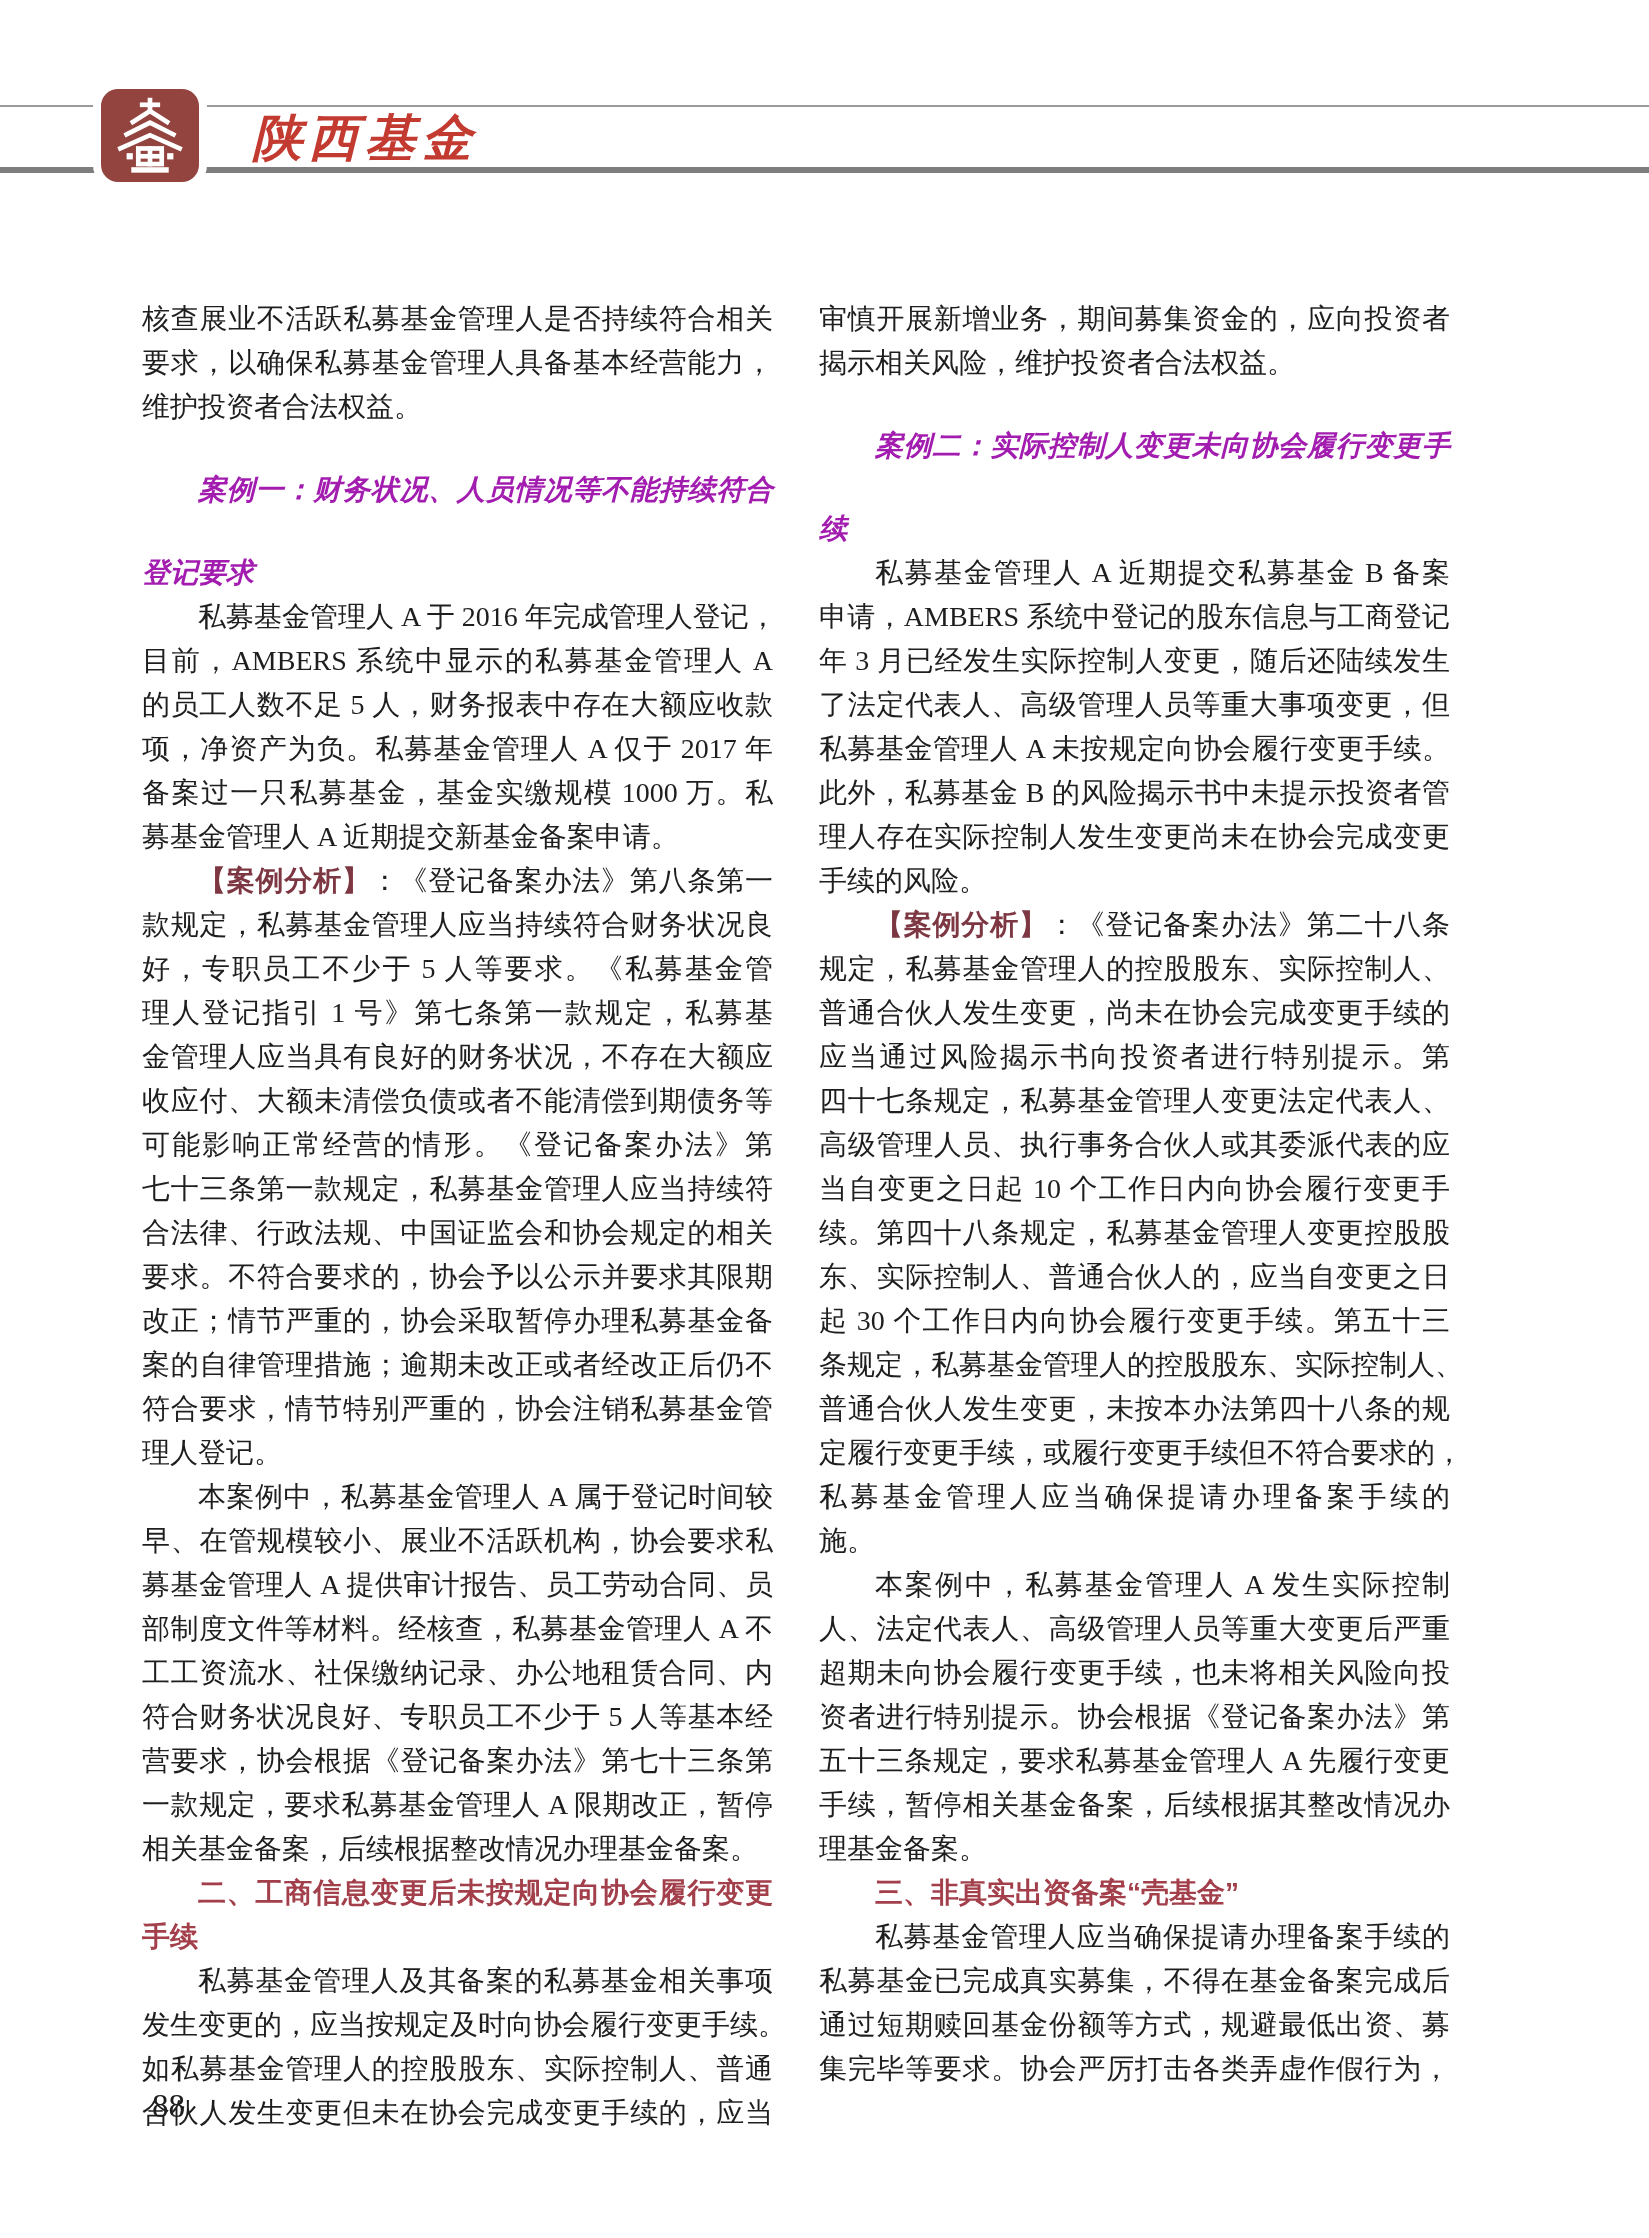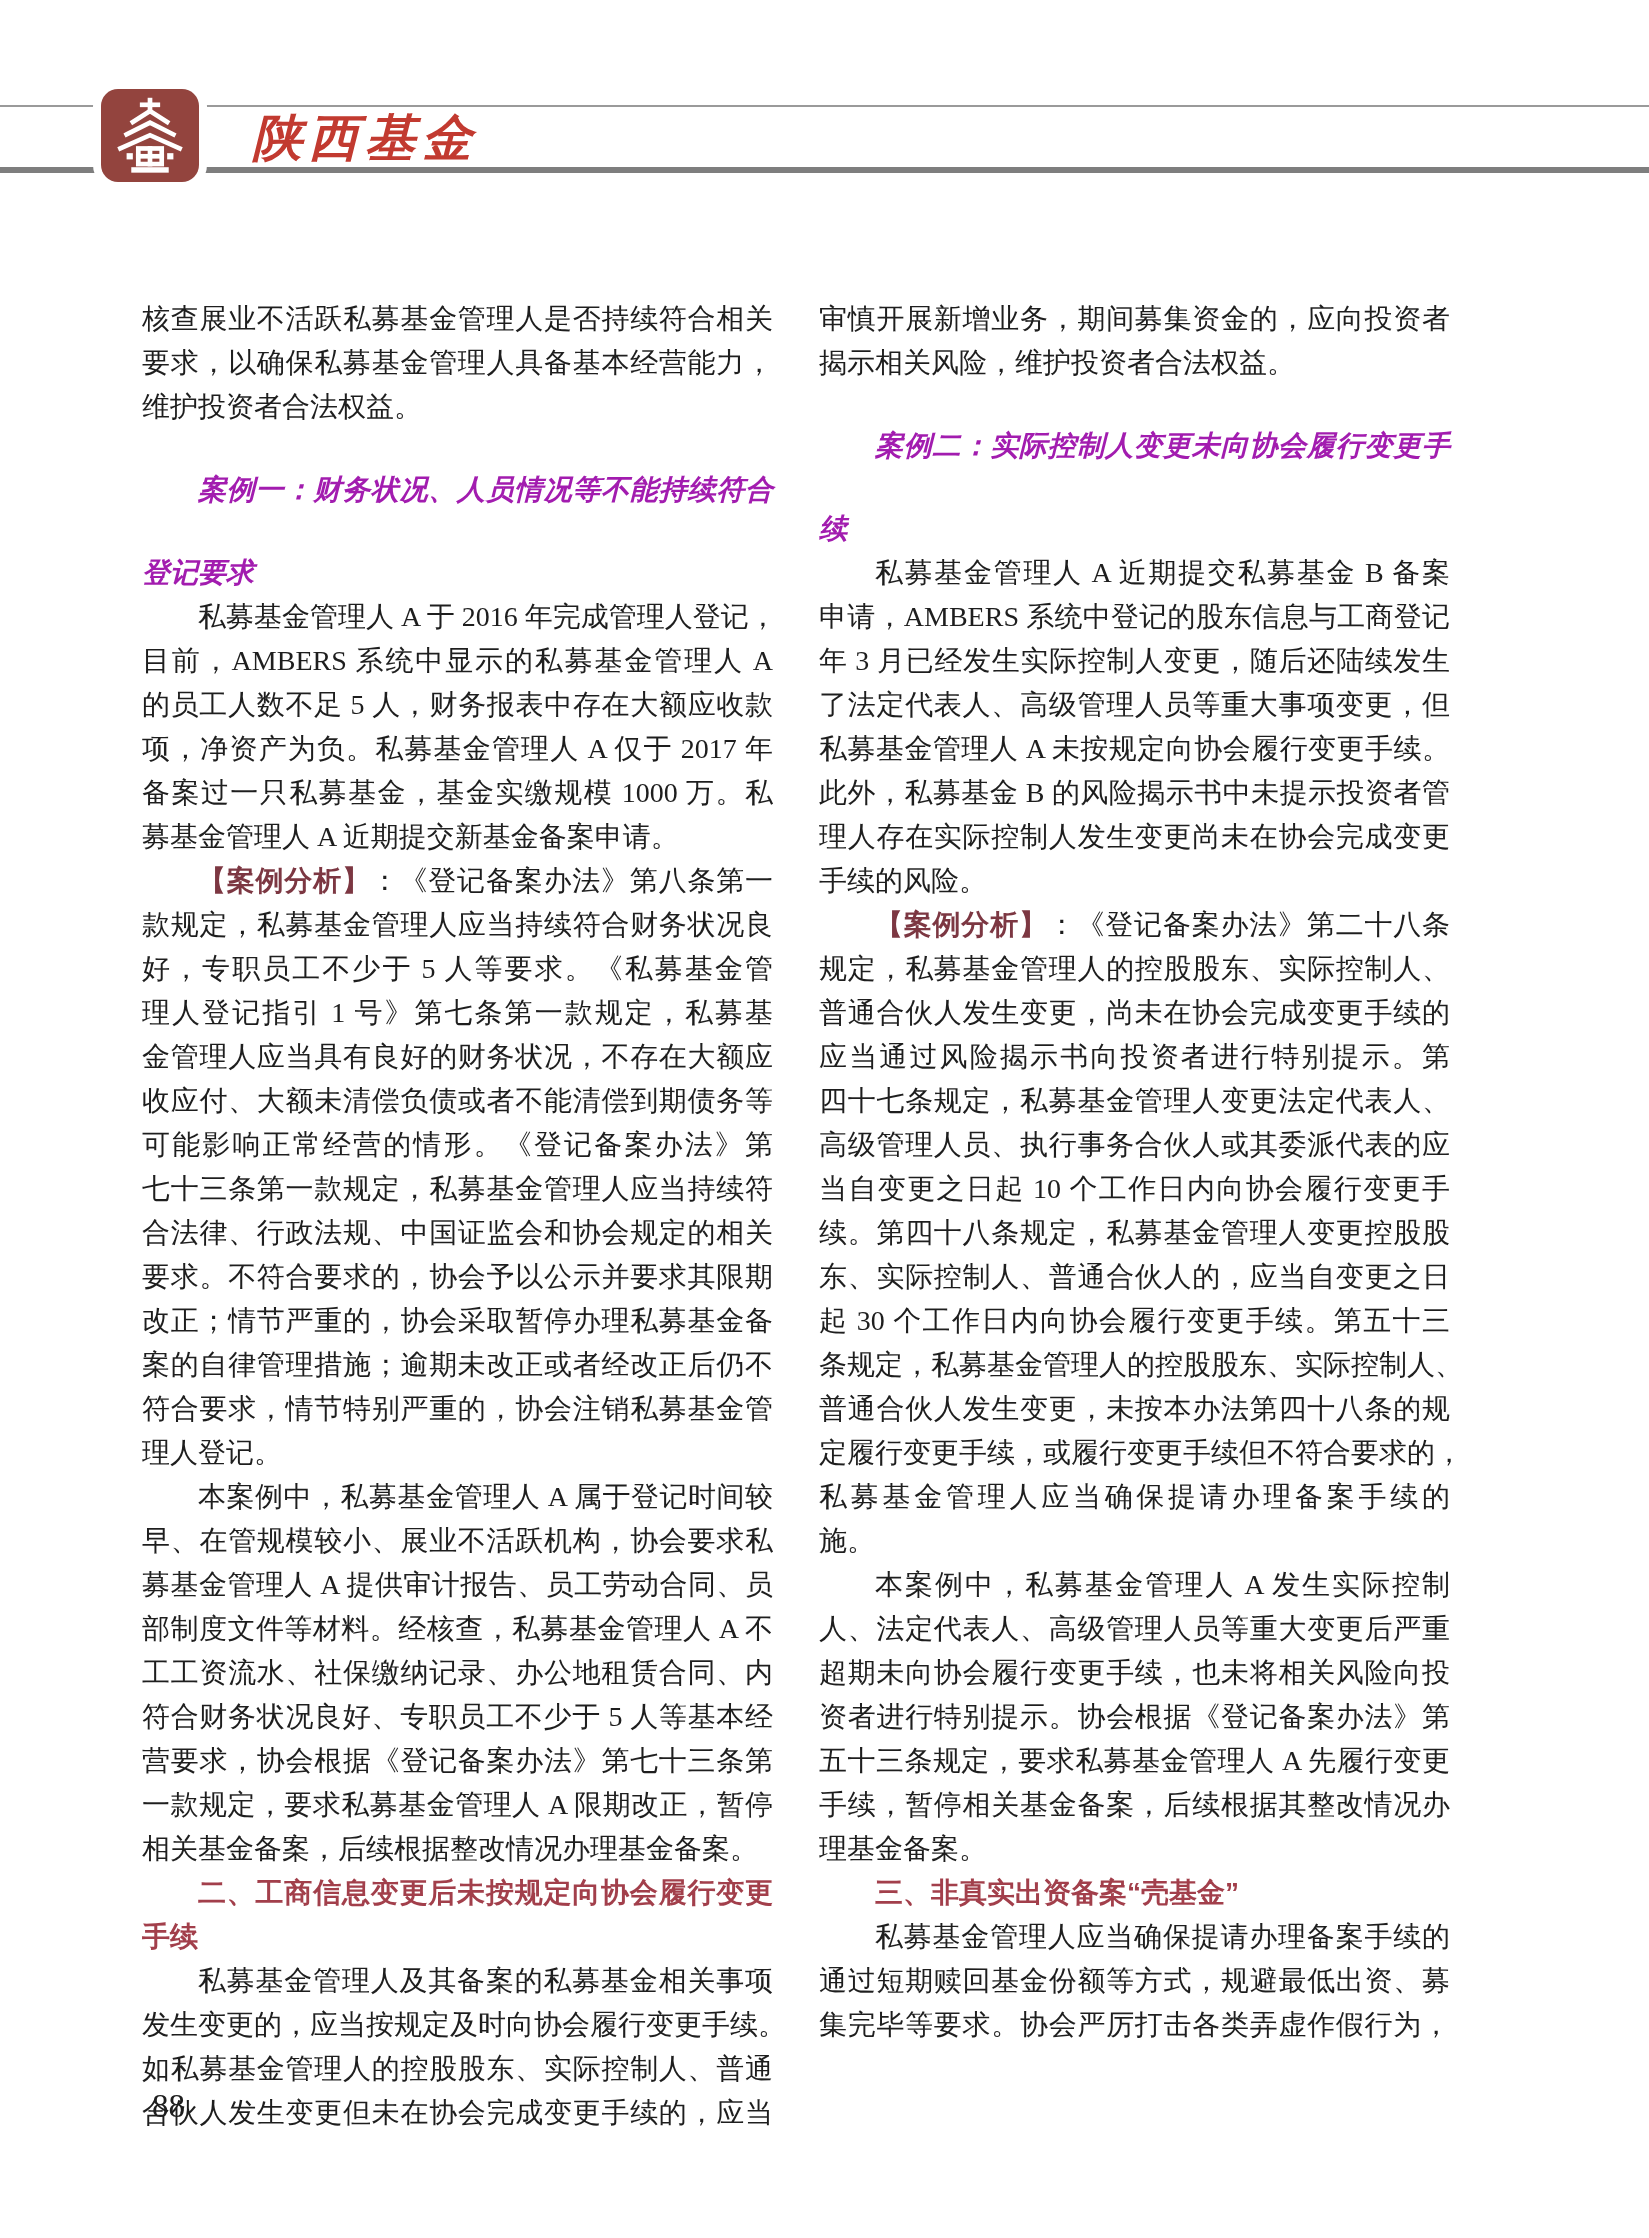--- a/index.html
+++ b/index.html
@@ -156,18 +156,19 @@
     <div class="line body end">施。</div>
     <div class="line body indent">本案例中，私募基金管理人 A 发生实际控制</div>
     <div class="line body">人、法定代表人、高级管理人员等重大变更后严重</div>
     <div class="line body">超期未向协会履行变更手续，也未将相关风险向投</div>
     <div class="line body">资者进行特别提示。协会根据《登记备案办法》第</div>
     <div class="line body">五十三条规定，要求私募基金管理人 A 先履行变更</div>
     <div class="line body">手续，暂停相关基金备案，后续根据其整改情况办</div>
     <div class="line body end">理基金备案。</div>
     <div class="line section indent end">三、非真实出资备案“壳基金”</div>
     <div class="line body indent">私募基金管理人应当确保提请办理备案手续的</div>
+    <div class="line body">私募基金已完成真实募集，不得在基金备案完成后</div>
     <div class="line body">通过短期赎回基金份额等方式，规避最低出资、募</div>
     <div class="line body">集完毕等要求。协会严厉打击各类弄虚作假行为，</div>
   </div>
 
 <div class="page-number">88</div>
 
 
 </body></html>

